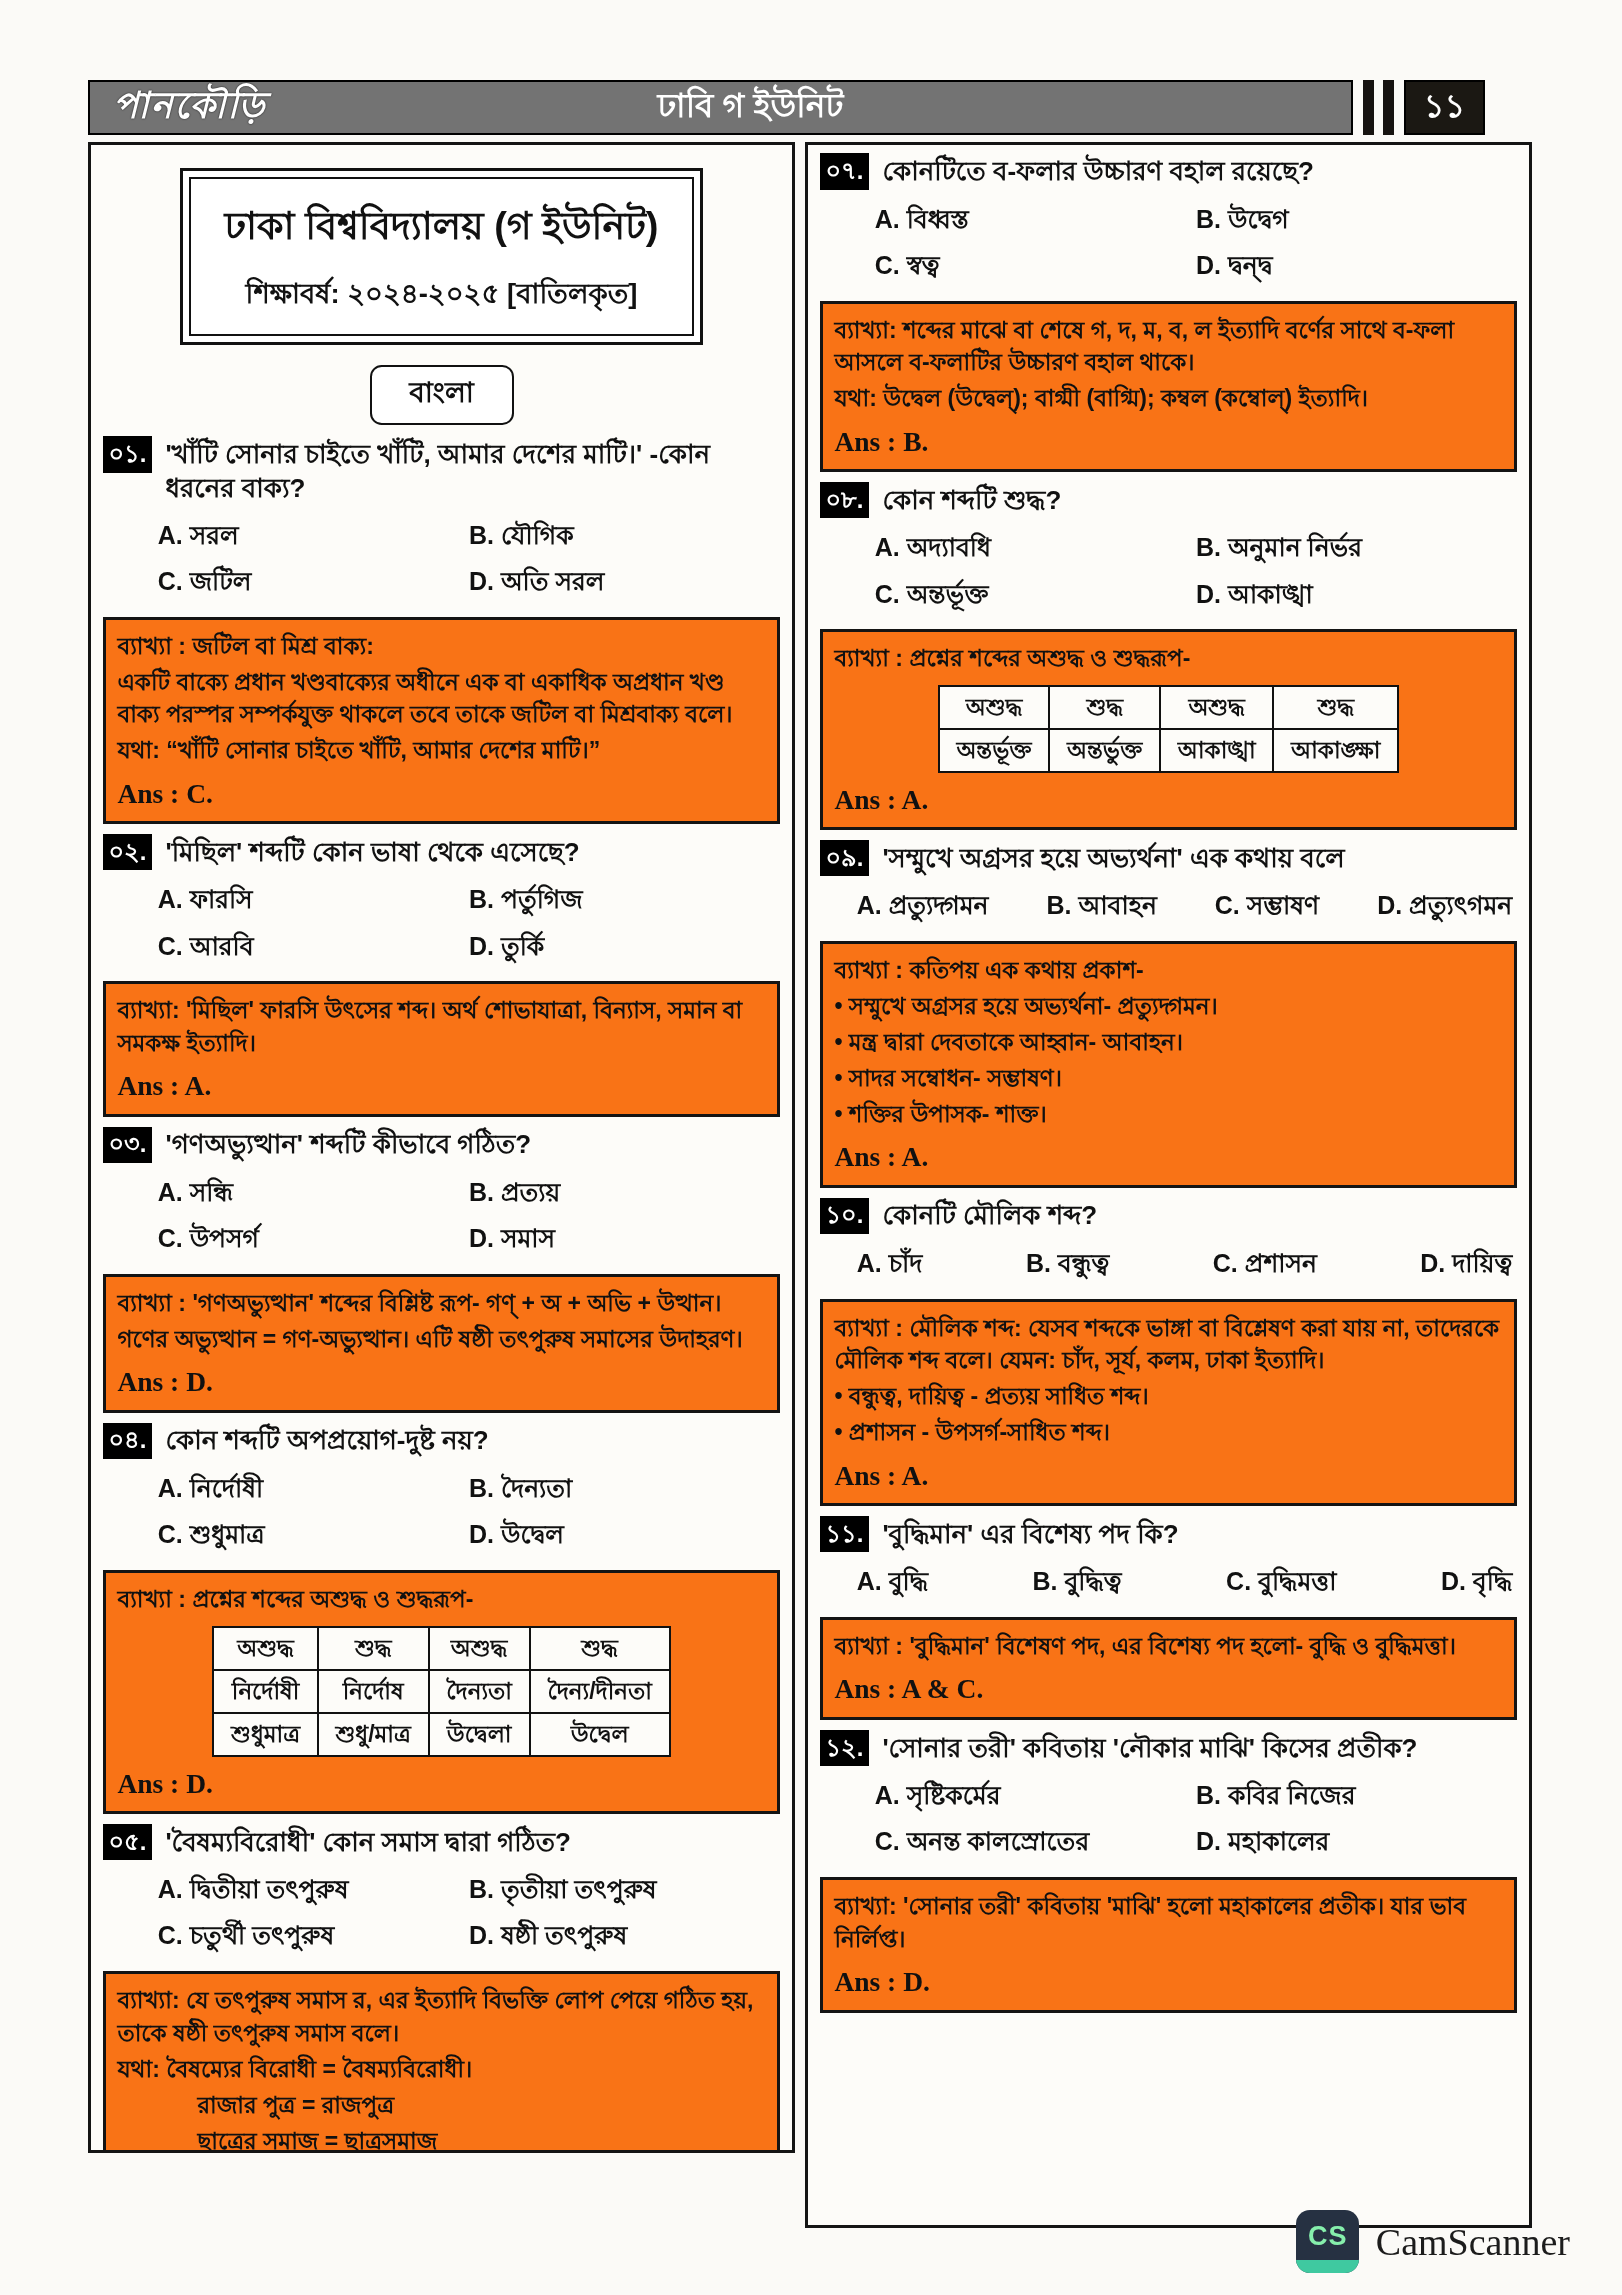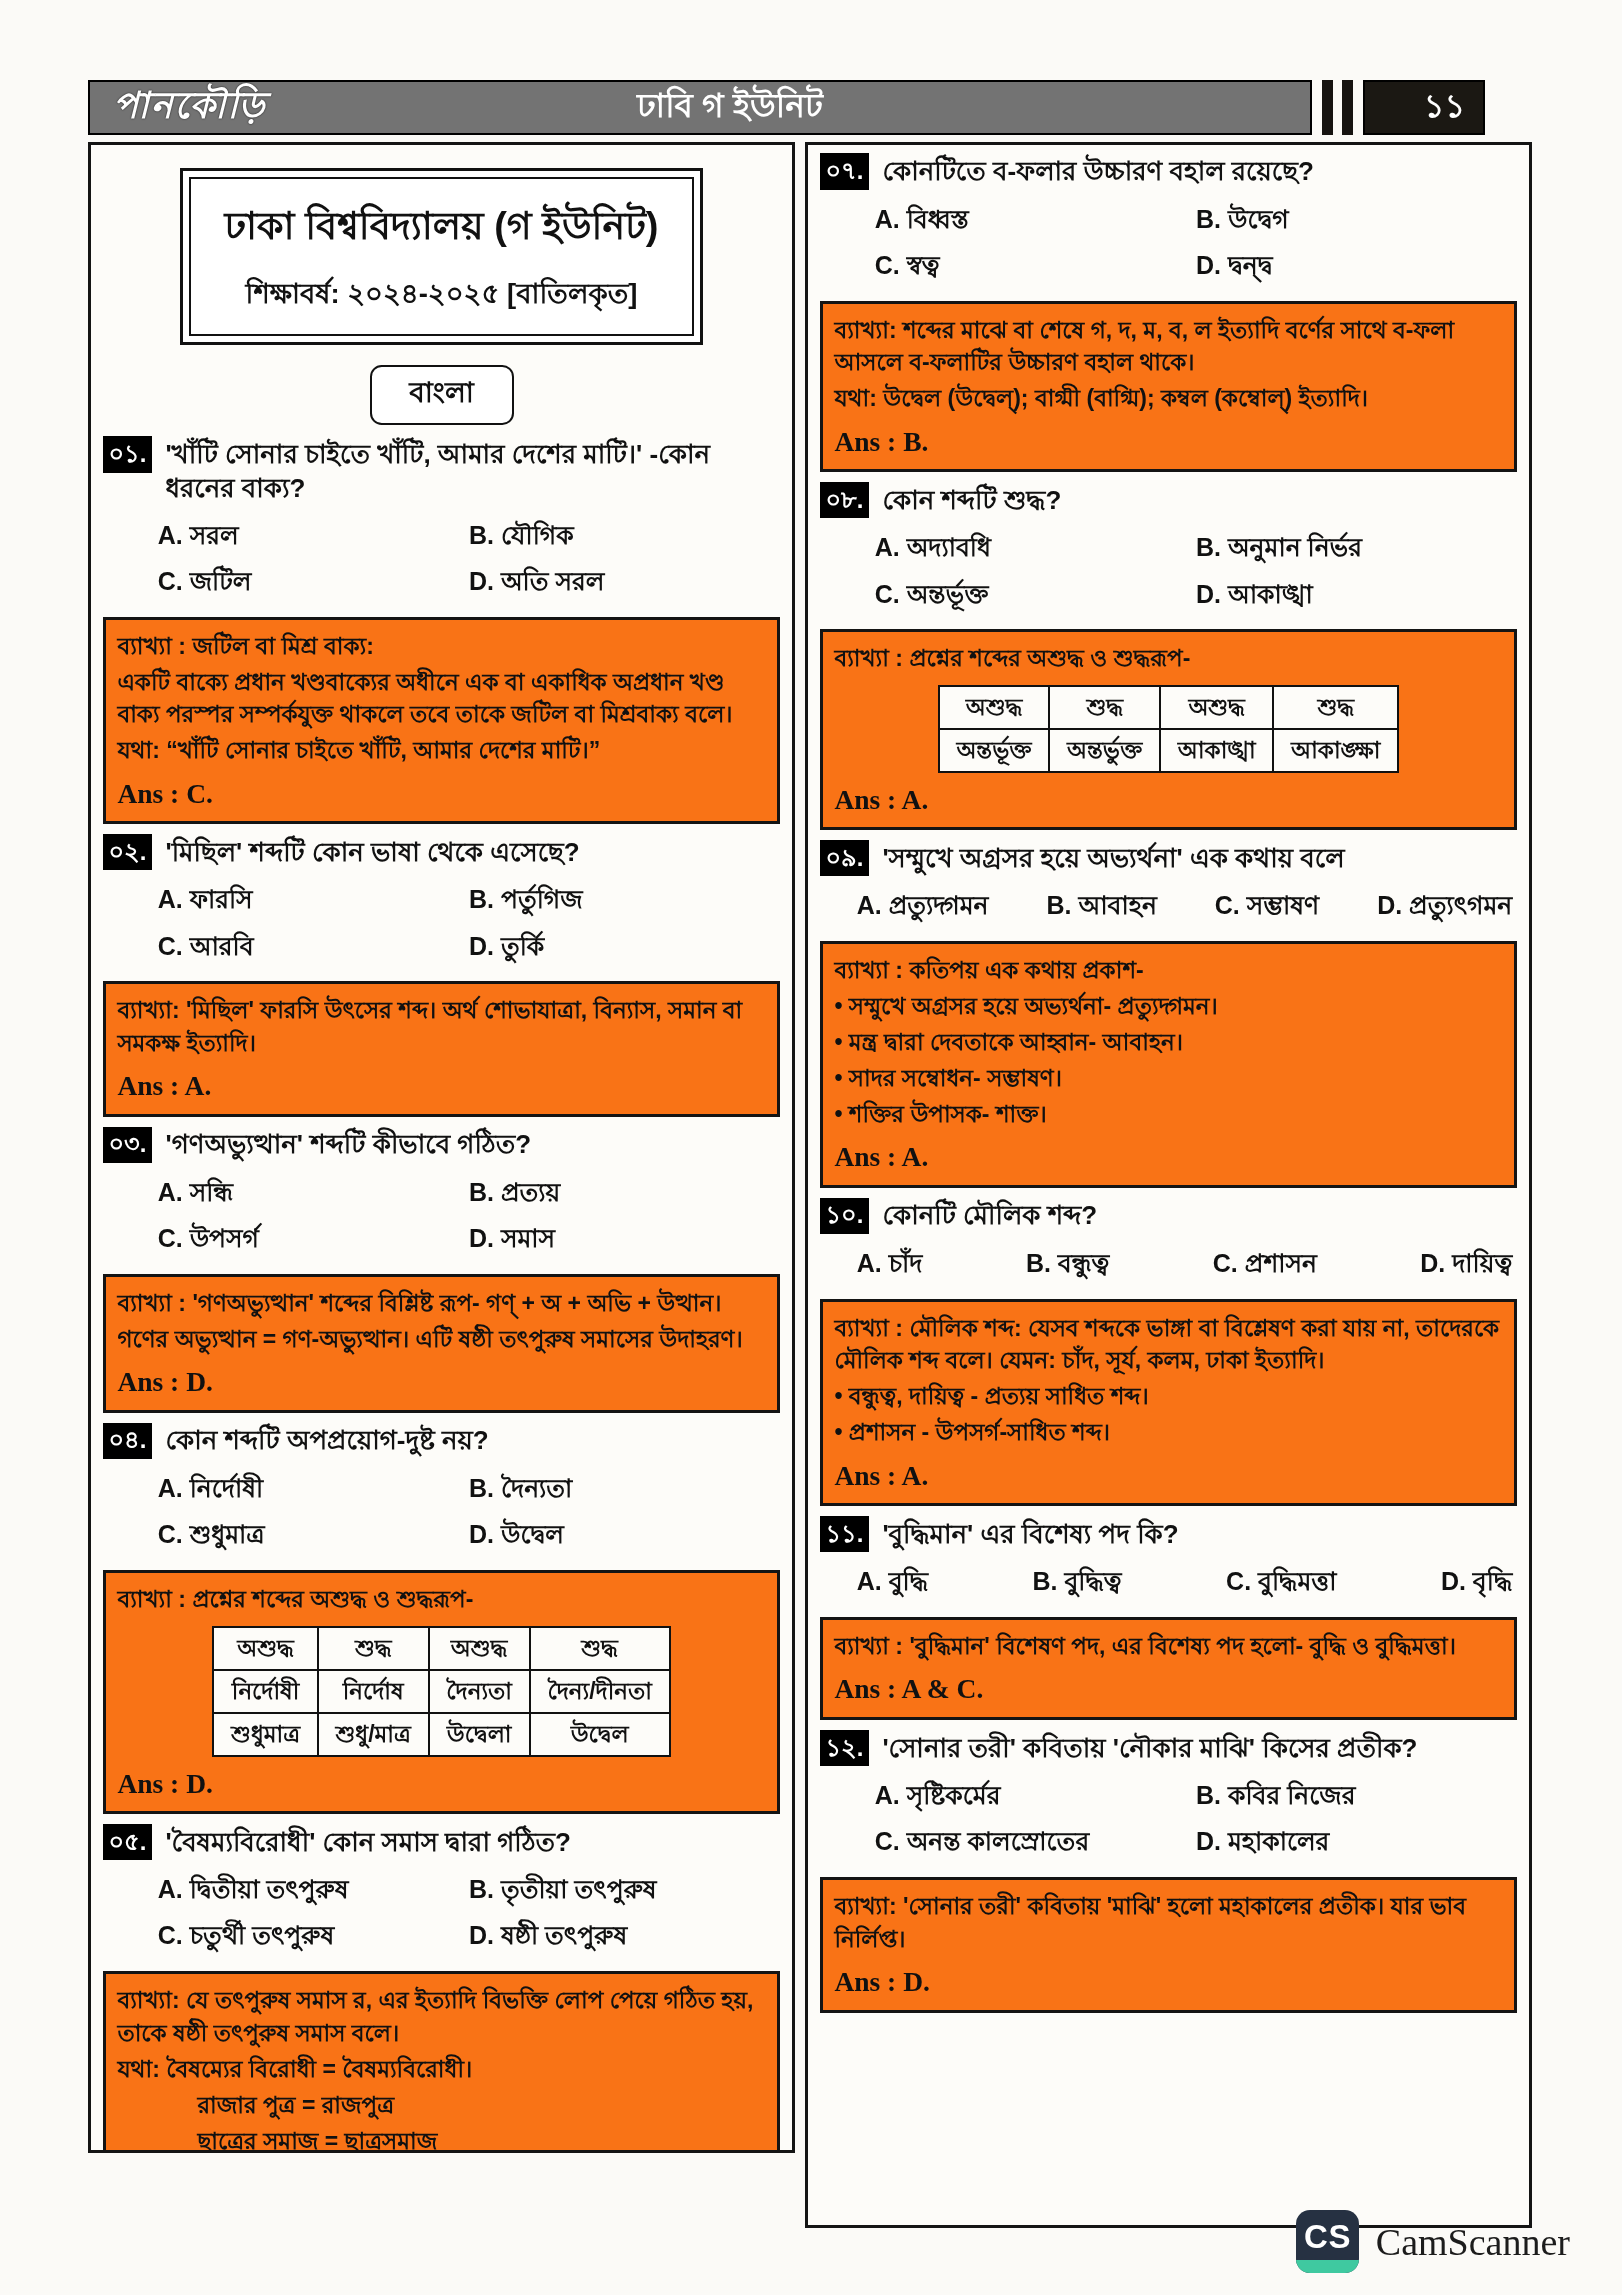--- a/index.html
+++ b/index.html
@@ -6,21 +6,21 @@
   body{width:1623px;height:2295px;background:#e8e6e1;font-family:"Liberation Sans","DejaVu Sans",sans-serif;}
   .page{position:relative;width:1623px;height:2295px;background:#fbfaf7;color:#111;overflow:hidden;}
 
   
   .header-row{position:absolute;left:88px;top:80px;width:1397px;height:55px;display:flex;align-items:stretch;}
   .header-bar{flex:1;background:#737373;border:2.5px solid #000;position:relative;display:flex;align-items:center;}
   .brand{position:absolute;left:23px;color:#fff;font-weight:bold;font-style:italic;font-size:37px;letter-spacing:1.7px;text-shadow:0 0 1.7px #000;}
   .header-title{width:100%;text-align:center;color:#fff;font-weight:bold;font-size:33px;padding-left:60px;box-sizing:border-box;}
   .header-divs{display:flex;gap:9.2px;margin:0 10px;}
   .hdiv{width:11px;background:#161310;}
-  .pagenum-box{background:#1b1813;border:2.5px solid #000;color:#fff;font-weight:bold;font-size:32px;display:flex;align-items:center;justify-content:center;width:77px;padding-left:41px;}
+  .pagenum-box{background:#1b1813;border:2.5px solid #000;color:#fff;font-weight:bold;font-size:32px;display:flex;align-items:center;justify-content:center;width:77px;}
 
   
   .cols{position:absolute;left:88px;top:142px;width:1444px;display:flex;gap:10px;align-items:flex-start;}
   .col{border:3.3px solid #141414;background:#fdfcf9;box-sizing:border-box;padding:5px 11.7px;overflow:hidden;}
   .col-left{width:707px;height:2011px;}
   .col-right{width:727px;height:2086px;padding-top:1.7px;}
 
   
   .masthead{border:3.3px solid #111;padding:6px;margin:18.3px auto 6.7px;width:505px;background:#fff;}
   .masthead-inner{border:2.5px solid #111;text-align:center;padding:16.7px 6.7px 15px;}
@@ -42,21 +42,21 @@
   .expl .line{margin:3.3px 0;}
   .expl .indent{margin-left:80px;}
   .ans{font-family:"Liberation Serif","DejaVu Serif",serif;font-weight:bold;font-size:27.5px;margin-top:6.7px;}
 
   .wtable{border-collapse:collapse;margin:10px auto 6.7px;background:#fdfcf9;}
   .wtable th,.wtable td{border:2.5px solid #111;padding:4.2px 16.7px;font-size:23px;font-weight:bold;text-align:center;}
 
   
   .cs-footer{position:absolute;right:53px;bottom:22px;display:flex;align-items:center;gap:16.7px;}
   .cs-badge{width:63px;height:63px;border-radius:14px;background:#263142;position:relative;overflow:hidden;display:flex;align-items:center;justify-content:center;}
-  .cs-badge .cs-letters{color:#ffffff;font-weight:bold;font-size:33px;margin-top:-10px;letter-spacing:0.8px;}
+  .cs-badge .cs-letters{color:#86efac;font-weight:bold;font-size:27px;margin-top:-10px;letter-spacing:0.8px;}
   .cs-badge::after{content:"";position:absolute;left:0;right:0;bottom:0;height:13.3px;background:#3fc9a0;}
   .cs-text{font-family:"Liberation Serif","DejaVu Serif",serif;font-size:38px;color:#1c1c1c;}
 </style>
 </head>
 <body>
 
 <div class="page">
 
   <div class="header-row">
     <div class="header-bar">

